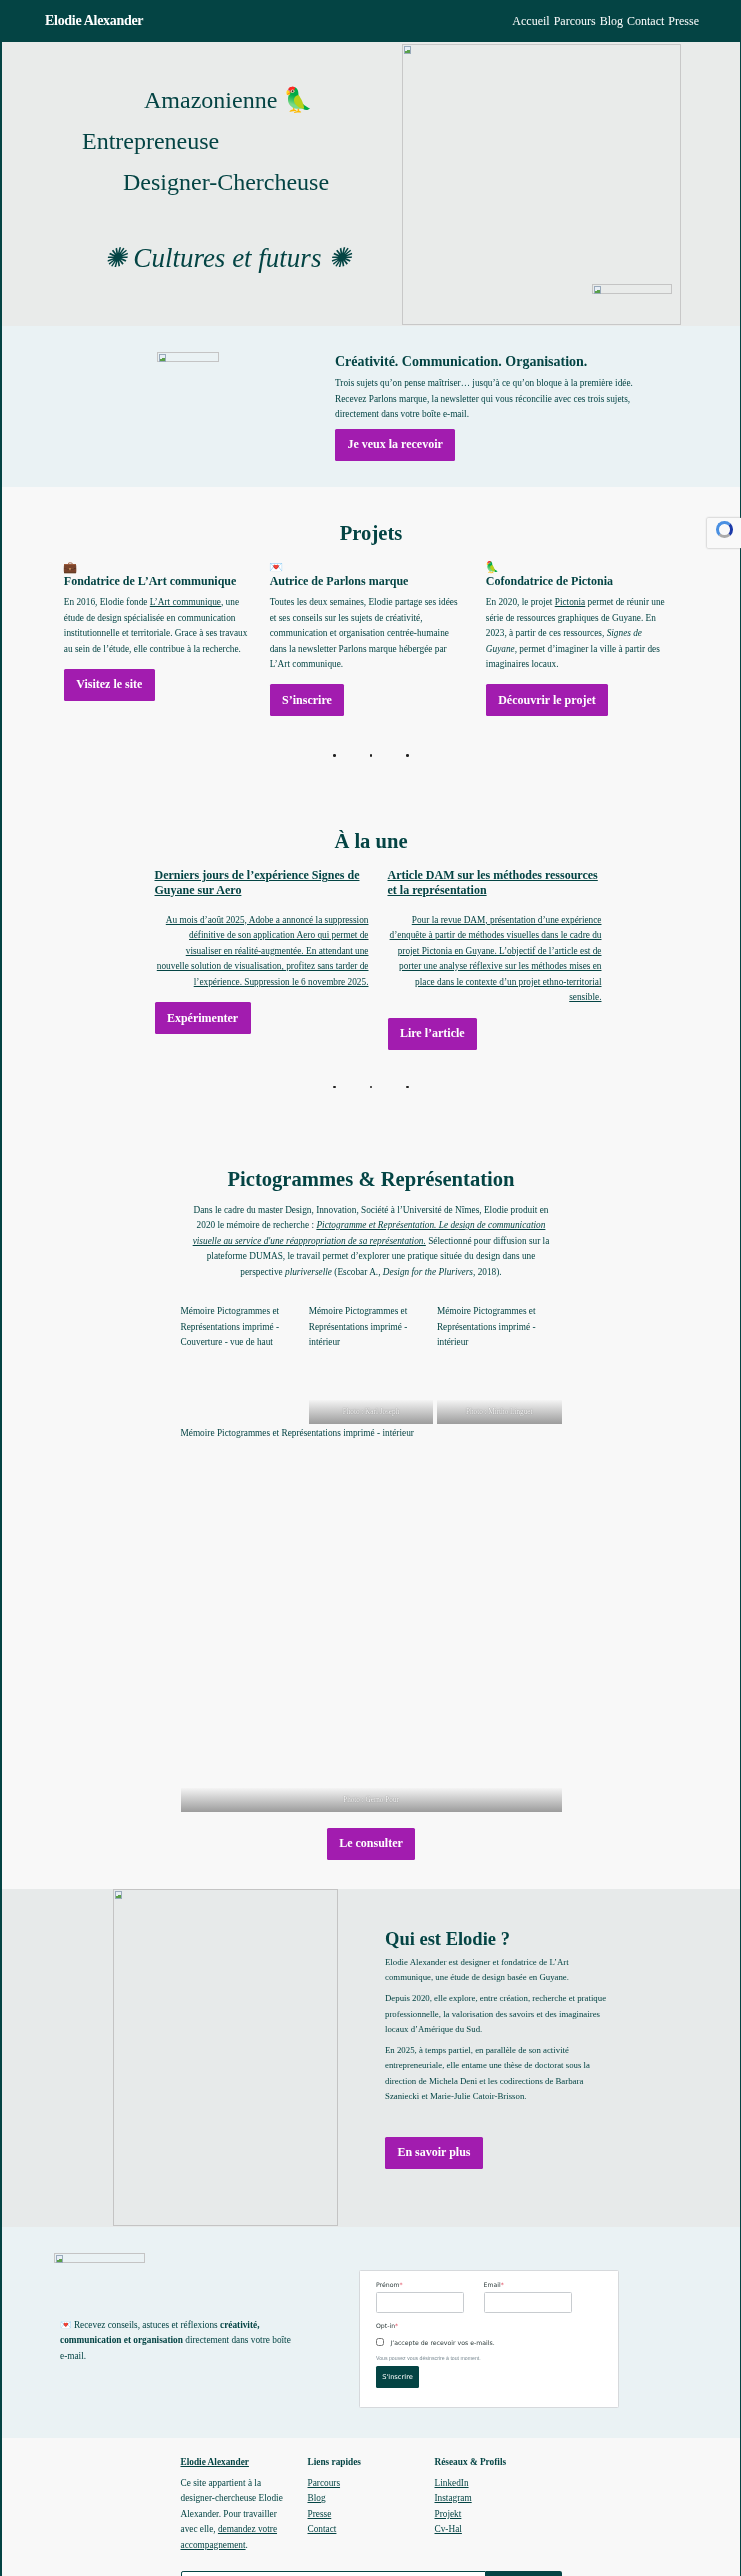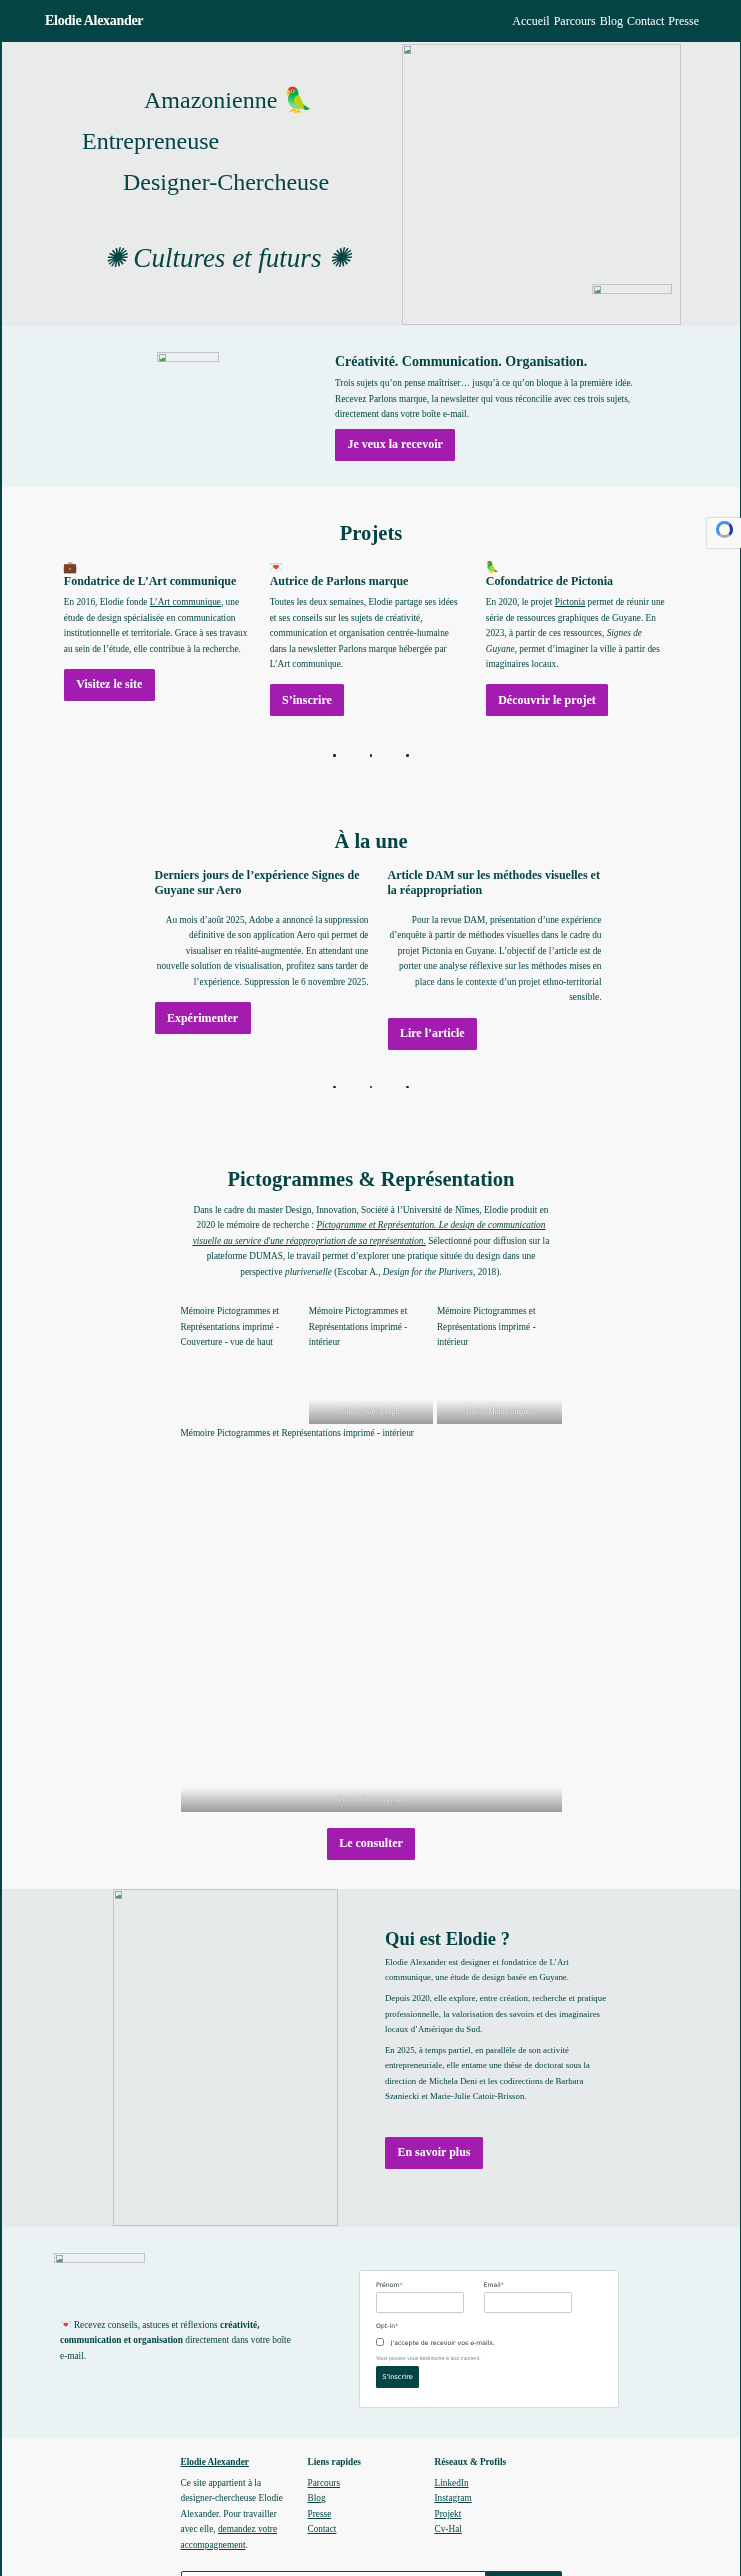--- a/index.html
+++ b/index.html
@@ -76,21 +76,21 @@
   .card:nth-child(2) { padding-left: 5.2px; }
   .card-emoji { font-size: 11.3px; line-height: 13.4px; height: 13.4px; }
   .card-title { font-size: 12px; font-weight: bold; line-height: 14.4px; margin-bottom: 7.2px; }
   .card-text { font-size: 9.3px; line-height: 15.5px; margin-bottom: 11.3px; width: 188px; }
   .dots { display: flex; justify-content: center; gap: 34px; font-size: 8.2px; margin-top: 38px; }
   .dot { width: 2.6px; height: 2.6px; background: #222; border-radius: 50%; }
 
   
   .alaune { padding: 42px 0 36px; }
   .alaune .section-title { margin-bottom: 15.5px; }
-  .news { display: flex; width: 464px; margin: 0 auto; gap: 17.5px; padding-left: 15.5px; }
+  .news { display: flex; width: 464px; margin: 0 auto; gap: 17.5px; padding-left: 15.5px; text-decoration: underline; }
   .news-item { width: 227px; }
   .news-title { font-size: 12px; font-weight: bold; line-height: 14.4px; margin-bottom: 15.5px; }
   .news-text { font-size: 9.3px; line-height: 15.5px; margin-bottom: 12.4px; width: 214px; text-align: right; }
 
   
   .picto { padding: 44px 0 29px; }
   .picto .section-title { margin-bottom: 11.3px; }
   .picto-text { width: 371px; margin: 0 auto; text-align: center; font-size: 9.3px; line-height: 15.5px; margin-bottom: 24px; }
   .gallery { width: 381px; margin: 0 auto; }
   .gallery-row { display: flex; gap: 3.6px; }
@@ -220,21 +220,21 @@
 
 <section class="alaune">
   <h2 class="section-title">À la une</h2>
   <div class="news">
     <div class="news-item">
       <h3 class="news-title">Derniers jours de l’expérience Signes de Guyane sur Aero</h3>
       <p class="news-text">Au mois d’août 2025, Adobe a annoncé la suppression définitive de son application Aero qui permet de visualiser en réalité-augmentée. En attendant une nouvelle solution de visualisation, profitez sans tarder de l’expérience. Suppression le 6 novembre 2025.</p>
       <a class="btn" href="#">Expérimenter</a>
     </div>
     <div class="news-item">
-      <h3 class="news-title">Article DAM sur les méthodes visuelles et la réappropriation</h3>
+      <h3 class="news-title">Article DAM sur les méthodes ressources et la représentation</h3>
       <p class="news-text">Pour la revue DAM, présentation d’une expérience d’enquête à partir de méthodes visuelles dans le cadre du projet Pictonia en Guyane. L’objectif de l’article est de porter une analyse réflexive sur les méthodes mises en place dans le contexte d’un projet ethno-territorial sensible.</p>
       <a class="btn" href="#">Lire l’article</a>
     </div>
   </div>
   <div class="dots" style="margin-top:36px">
     <span class="dot"></span>
     <span class="dot"></span>
     <span class="dot"></span>
   </div>
 </section>
@@ -251,21 +251,21 @@
         <span class="alt">Mémoire Pictogrammes et Représentations imprimé - intérieur</span>
         <div class="caption-bar">Photo : Karl Joseph</div>
       </div>
       <div class="gallery-cell">
         <span class="alt">Mémoire Pictogrammes et Représentations imprimé - intérieur</span>
         <div class="caption-bar">Photo : Mirtho Linguet</div>
       </div>
     </div>
     <div class="gallery-wide">
       <span class="alt">Mémoire Pictogrammes et Représentations imprimé - intérieur</span>
-      <div class="caption-bar">Photo : Gerno Guyane</div>
+      <div class="caption-bar">Photo : Gerno Pour</div>
     </div>
   </div>
   <div class="picto-btn-wrap">
     <a class="btn" href="#">Le consulter</a>
   </div>
 </section>
 
 <section class="about">
   <div class="broken-img about-img">
       <span class="bi-icon"></span>

